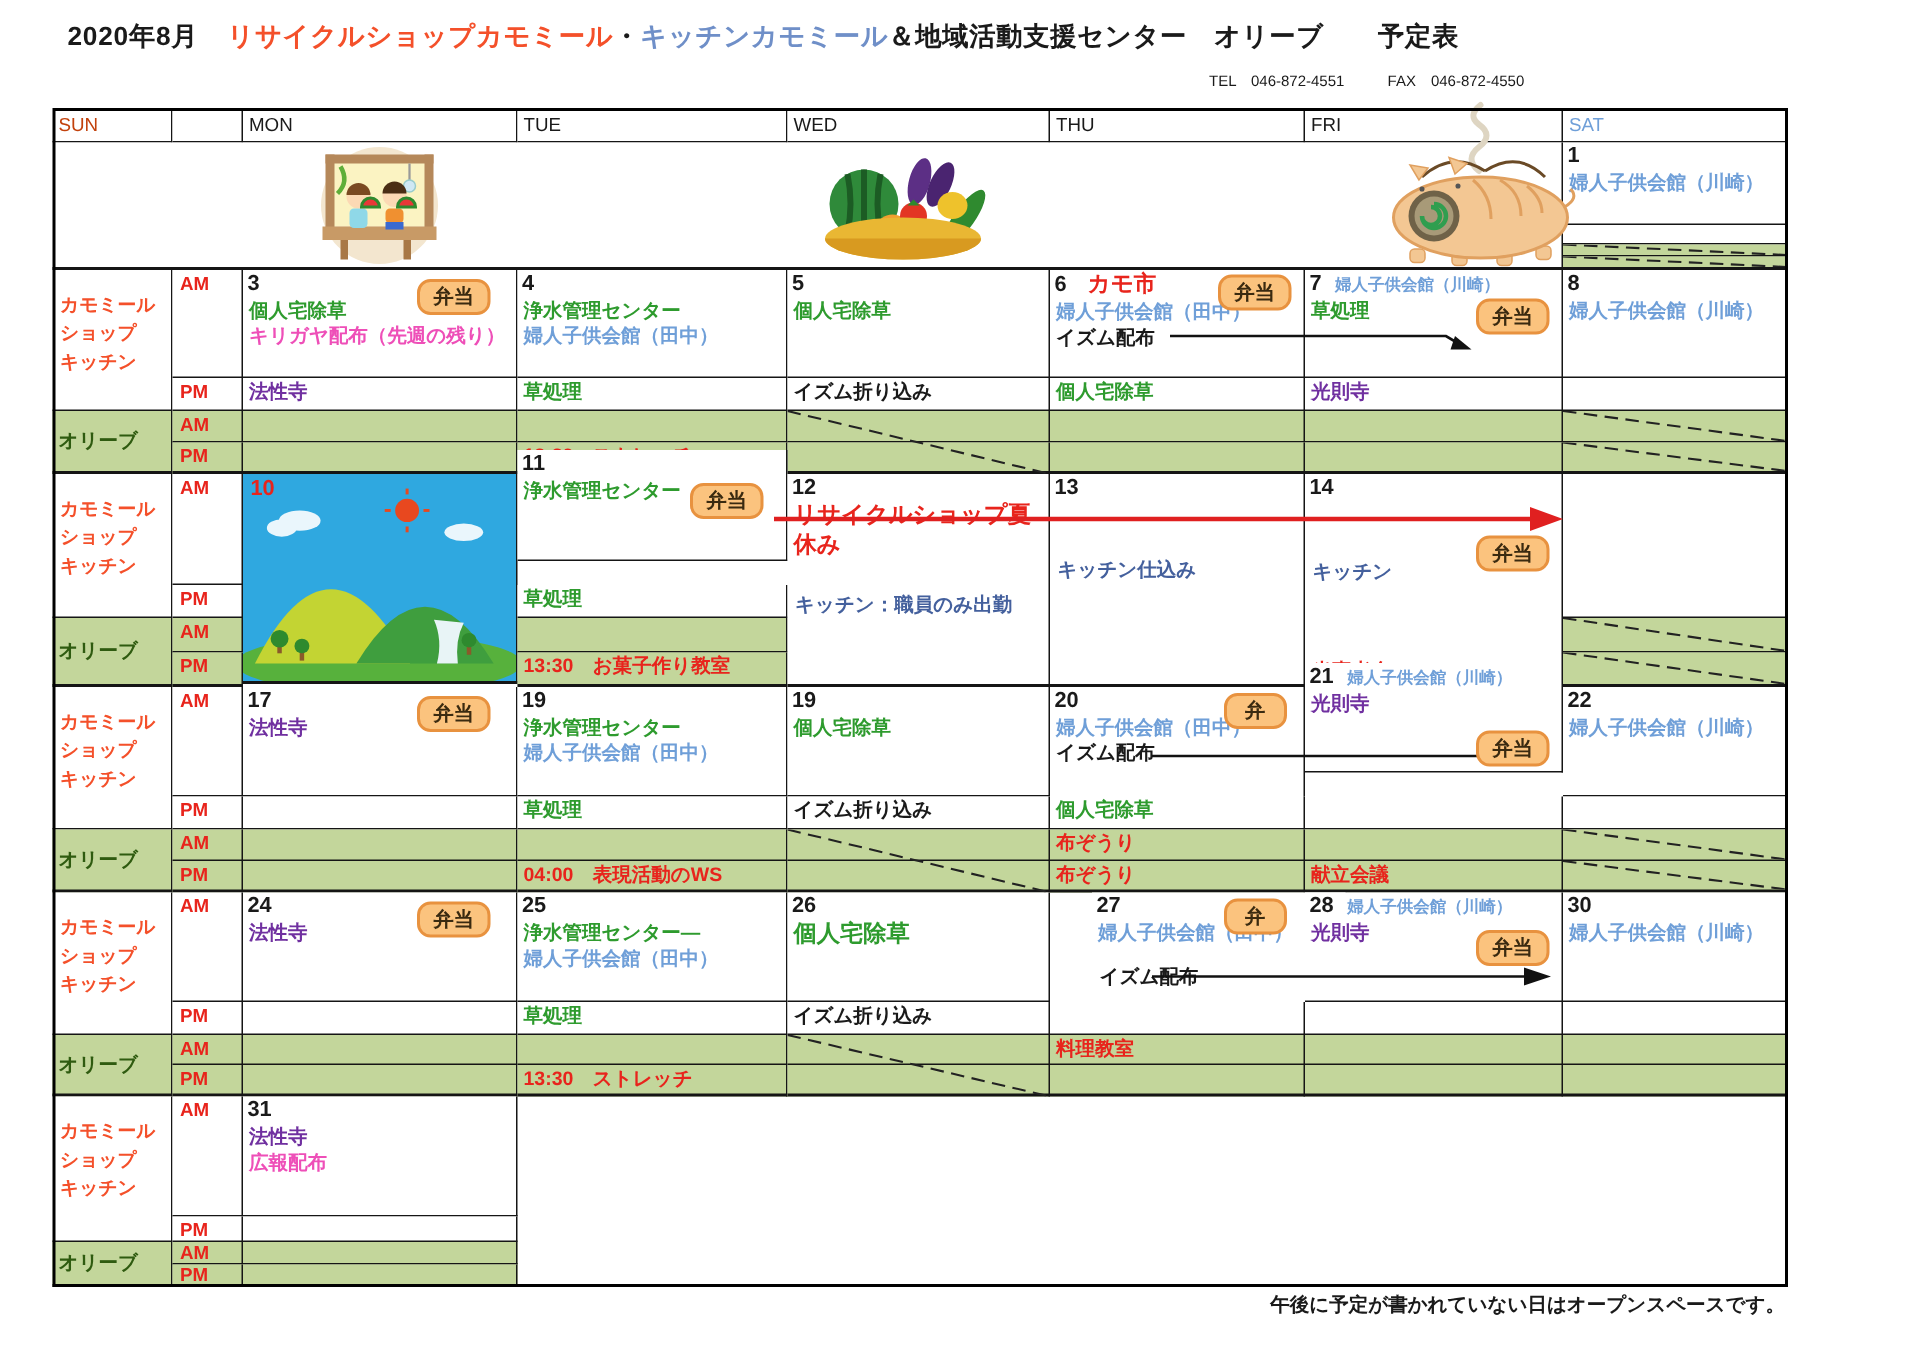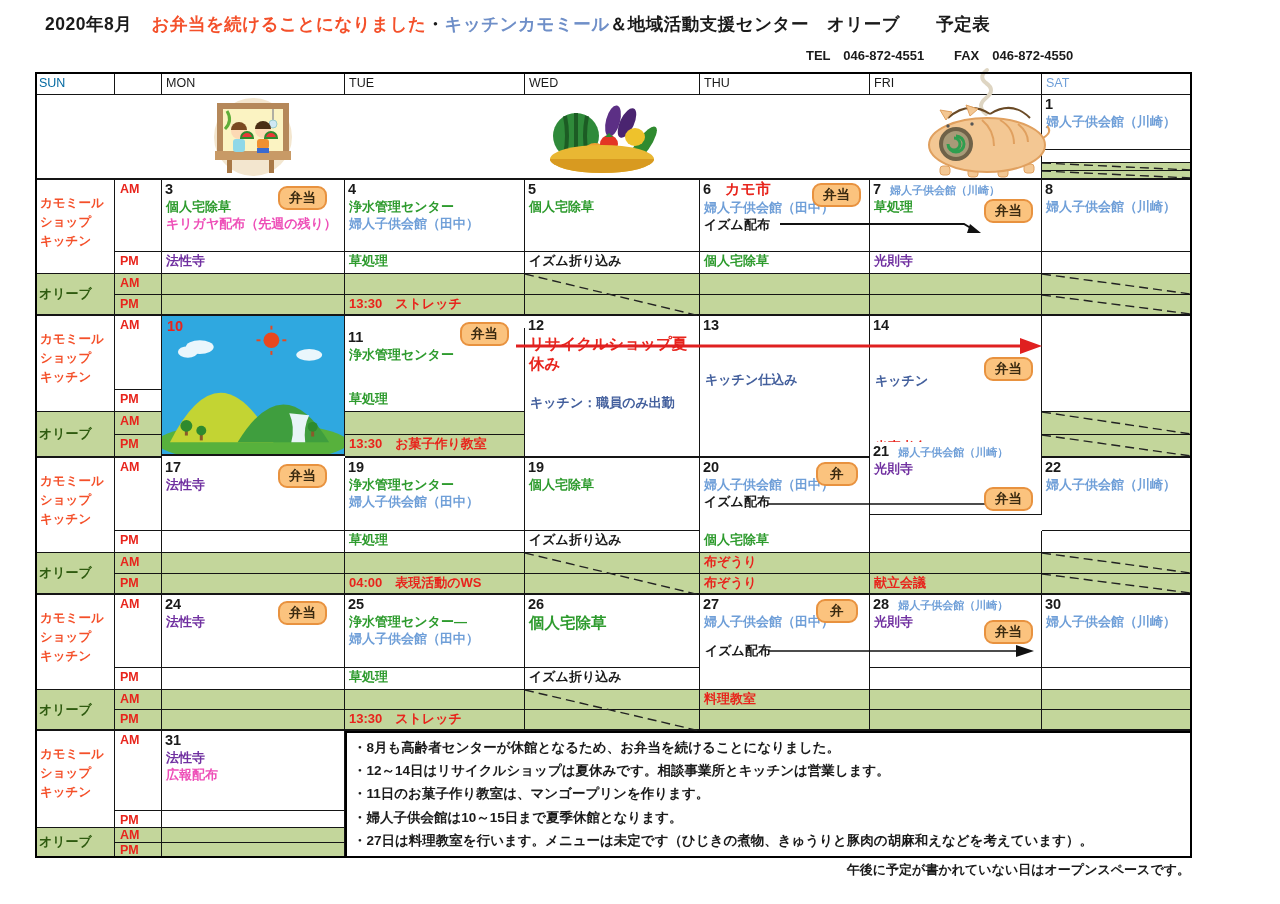--- a/index.html
+++ b/index.html
@@ -22,40 +22,40 @@
   .badge{position:absolute;z-index:5;background:#fbc37e;border:2.5px solid #e8923f;border-radius:9px;
          font-weight:bold;font-size:13.5px;color:#3a2a10;padding:2px 9px;line-height:1.2;text-align:center}
   .dg{position:absolute;left:0;top:0;width:100%;height:100%;display:block}
   .dl{stroke:#222;stroke-width:1.4;stroke-dasharray:9 5;vector-effect:non-scaling-stroke}
   .ov{position:absolute;z-index:3;pointer-events:none}
   .img{position:absolute;z-index:4;pointer-events:none}
   .abs{position:absolute}
   .nl{font-weight:bold;font-size:13.5px;line-height:1.72;color:#1a1a1a}
   #frame{position:absolute;left:35px;top:72px;width:1157px;height:786px;border:2px solid #000;box-sizing:border-box;z-index:6;pointer-events:none}
   #titlebar{position:absolute;left:45px;top:12px;font-size:17.5px;font-weight:bold;letter-spacing:0.5px}
-  #telfax{position:absolute;left:806px;top:47px;font-size:13px;font-weight:bold}
+  #telfax{position:absolute;left:806px;top:47px;font-size:10px;font-weight:normal}
   #footnote{position:absolute;right:90px;top:861px;font-size:13px;font-weight:bold}
   .mnum{position:absolute;left:5px;top:2px;font-weight:bold;font-size:14.5px;color:#e8241c;z-index:2}
   .notescell{border:2px solid #000;z-index:4;padding:3px 6px}
 </style>
 </head>
 <body>
 
 <div id="page">
 
   <div id="titlebar">
     <span>2020年8月</span>
-    <span style="color:#f4502a;margin-left:14px">お弁当を続けることになりました</span><span>・</span><span style="color:#6f8fc8">キッチンカモミール</span><span>＆地域活動支援センター　オリーブ　　予定表</span>
+    <span style="color:#f4502a;margin-left:14px">リサイクルショップカモミール</span><span>・</span><span style="color:#6f8fc8">キッチンカモミール</span><span>＆地域活動支援センター　オリーブ　　予定表</span>
   </div>
   <div id="telfax">
     <span>TEL　046-872-4551</span>
     <span style="margin-left:26px">FAX　046-872-4550</span>
   </div>
 
-  <div class="c hd" style="left:35px;top:72px;width:80px;height:23px;color:#0369a1">SUN</div>
+  <div class="c hd" style="left:35px;top:72px;width:80px;height:23px;color:#c2410c">SUN</div>
   <div class="c hd" style="left:115px;top:72px;width:47px;height:23px"></div>
   <div class="c hd" style="left:162px;top:72px;width:183px;height:23px">MON</div>
   <div class="c hd" style="left:345px;top:72px;width:180px;height:23px">TUE</div>
   <div class="c hd" style="left:525px;top:72px;width:175px;height:23px">WED</div>
   <div class="c hd" style="left:700px;top:72px;width:170px;height:23px">THU</div>
   <div class="c hd" style="left:870px;top:72px;width:172px;height:23px">FRI</div>
   <div class="c hd" style="left:1042px;top:72px;width:150px;height:23px;color:#6f9fd8">SAT</div>
 
   <div class="c wkend" style="left:35px;top:95px;width:1007px;height:85px"></div>
   <div class="c" style="left:1042px;top:95px;width:150px;height:55px">
@@ -188,21 +188,21 @@
           <circle cx="24.5" cy="113" r="6" fill="#2e8a2e"></circle>
          <rect x="38" y="121" width="3" height="7" fill="#8a5a2a"></rect>
           <circle cx="39.5" cy="118" r="5" fill="#2e8a2e"></circle>
          <rect x="150" y="117" width="3" height="7" fill="#8a5a2a"></rect>
           <circle cx="151.5" cy="114" r="5" fill="#2e8a2e"></circle>
         </g>
     </svg>
     <span class="mnum">10</span>
   </div>
 
-  <div class="c" style="left:345px;top:328px;width:180px;height:74px">
+  <div class="c" style="left:345px;top:300px;width:180px;height:74px">
     <span class="n">11</span>
     <div class="e t-green">浄水管理センター</div>
   </div>
   <div class="c" style="left:345px;top:390px;width:180px;height:22px">
       <div class="e t-green">草処理</div>
     </div>
   <div class="c g" style="left:345px;top:412px;width:180px;height:23px"></div>
   <div class="c g wkend" style="left:345px;top:435px;width:180px;height:23px">
       <div class="e t-red">13:30　お菓子作り教室</div>
     </div>
@@ -354,21 +354,21 @@
   </div>
   <div class="c" style="left:525px;top:668px;width:175px;height:22px">
       <div class="e t-black">イズム折り込み</div>
     </div>
   <div class="c g" style="left:525px;top:690px;width:175px;height:20px"></div>
   <div class="c g wkend" style="left:525px;top:710px;width:175px;height:21px"></div>
   <svg class="ov" style="left:525px;top:690px;width:175px;height:41px" viewBox="0 0 100 100" preserveAspectRatio="none">
       <line class="dl" x1="0" y1="0" x2="100" y2="100"></line>
     </svg>
 
-  <div class="c" style="left:700px;top:595px;width:170px;height:89px">
+  <div class="c" style="left:728px;top:595px;width:170px;height:89px">
     <span class="n">27</span>
     <div class="e t-blue">婦人子供会館（田中）</div>
     <div class="e t-black abs" style="left:1px;top:47px">イズム配布</div>
   </div>
   <div class="c" style="left:700px;top:668px;width:170px;height:22px"></div>
   <div class="c g" style="left:700px;top:690px;width:170px;height:20px">
       <div class="e t-red">料理教室</div>
     </div>
   <div class="c g wkend" style="left:700px;top:710px;width:170px;height:21px"></div>
 
@@ -399,27 +399,20 @@
 
   <div class="c" style="left:162px;top:731px;width:183px;height:80px">
     <span class="n">31</span>
     <div class="e t-purple">法性寺</div>
     <div class="e t-pink">広報配布</div>
   </div>
   <div class="c" style="left:162px;top:811px;width:183px;height:17px"></div>
   <div class="c g" style="left:162px;top:828px;width:183px;height:15px"></div>
   <div class="c g wkend" style="left:162px;top:843px;width:183px;height:15px"></div>
 
-  <div class="c notescell" style="left:345px;top:731px;width:847px;height:127px">
-    <div class="nl">・8月も高齢者センターが休館となるため、お弁当を続けることになりました。</div>
-    <div class="nl">・12～14日はリサイクルショップは夏休みです。相談事業所とキッチンは営業します。</div>
-    <div class="nl">・11日のお菓子作り教室は、マンゴープリンを作ります。</div>
-    <div class="nl">・婦人子供会館は10～15日まで夏季休館となります。</div>
-    <div class="nl">・27日は料理教室を行います。メニューは未定です（ひじきの煮物、きゅうりと豚肉の胡麻和えなどを考えています）。</div>
-  </div>
 
   <svg class="ov" style="left:780px;top:216px;width:220px;height:24px">
     <path d="M0 8 H184 L194 14" fill="none" stroke="#111" stroke-width="1.8"></path>
     <polygon points="190,8 201,17 187,17" fill="#111"></polygon>
   </svg>
   <svg class="ov" style="left:516px;top:336px;width:528px;height:22px">
     <line x1="0" y1="10" x2="506" y2="10" stroke="#e02020" stroke-width="3"></line>
     <polygon points="504,2 526,10 504,18" fill="#e02020"></polygon>
   </svg>
   <svg class="ov" style="left:768px;top:497px;width:222px;height:14px">

